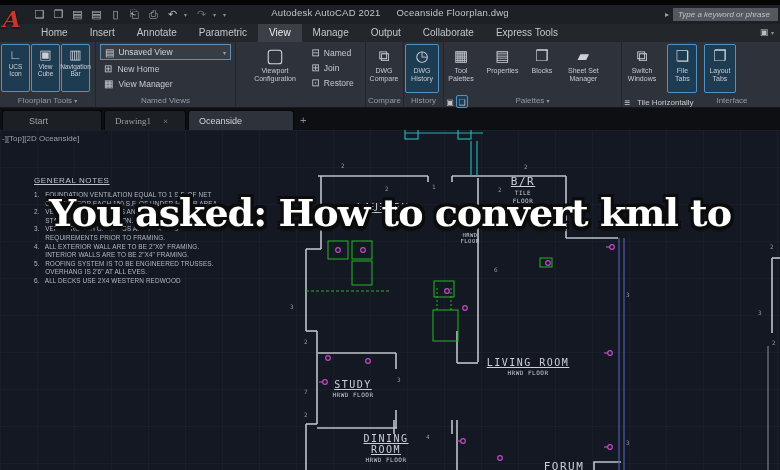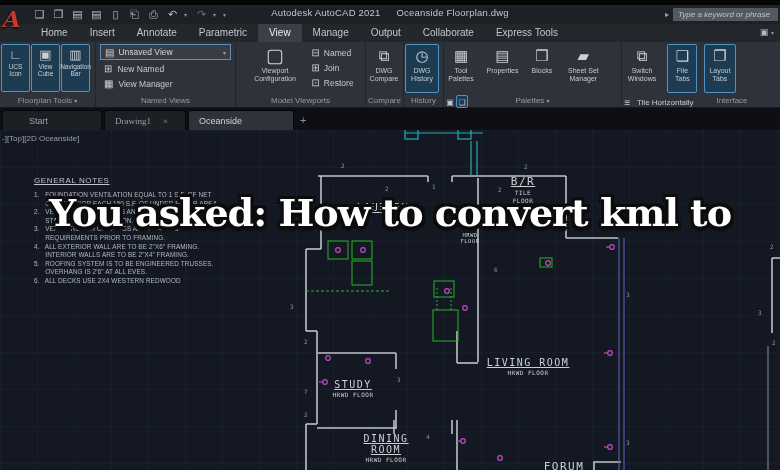--- a/index.html
+++ b/index.html
@@ -140,21 +140,21 @@
 
     <div class="panel" style="width:140px;">
       <div class="nvdrop">
         <span class="ic">▤</span>
         <span>Unsaved View</span>
           <span class="sp"></span>
         <span class="caret">▾</span>
       </div>
       <div class="nvrow">
         <span class="ic">⊞</span>
-        <span>New Named</span>
+        <span>New Home</span>
       </div>
       <div class="nvrow">
         <span class="ic">▦</span>
         <span>View Manager</span>
       </div>
       <div class="pfoot"><span>Named Views</span></div>
     </div>
 
     <div class="panel" style="width:130px;">
       <div class="bb" style="width:62px;margin-left:8px;">
@@ -169,21 +169,20 @@
           </div>
         <div class="mvrow">
             <span class="ic">⊞</span>
             <span>Join</span>
           </div>
         <div class="mvrow">
             <span class="ic">⊡</span>
             <span>Restore</span>
           </div>
       </div>
-      <div class="pfoot"><span>Model Viewports</span></div>
     </div>
 
     <div class="panel" style="width:38px;">
       <div class="bb" style="width:34px;">
         <span class="ic">⧉</span>
         <span class="lb">DWG
 Compare</span>
       </div>
       <div class="pfoot"><span>Compare</span></div>
     </div>

